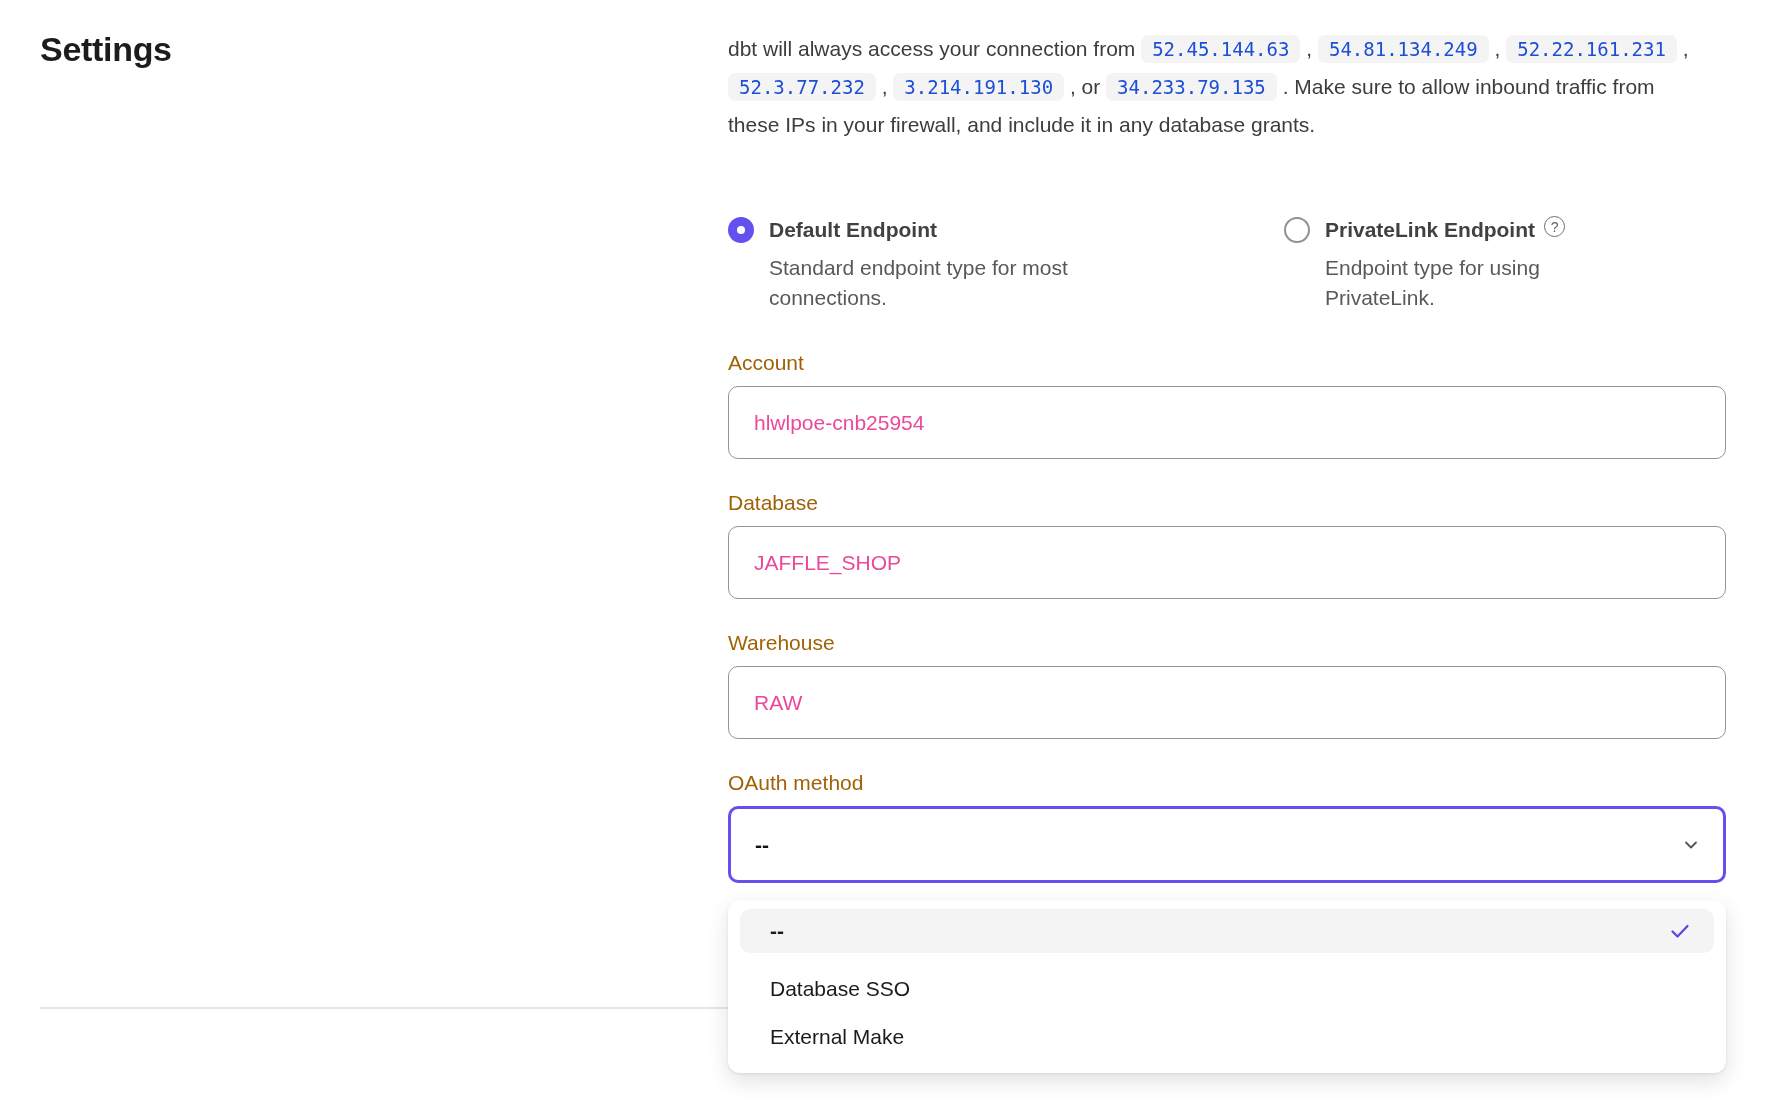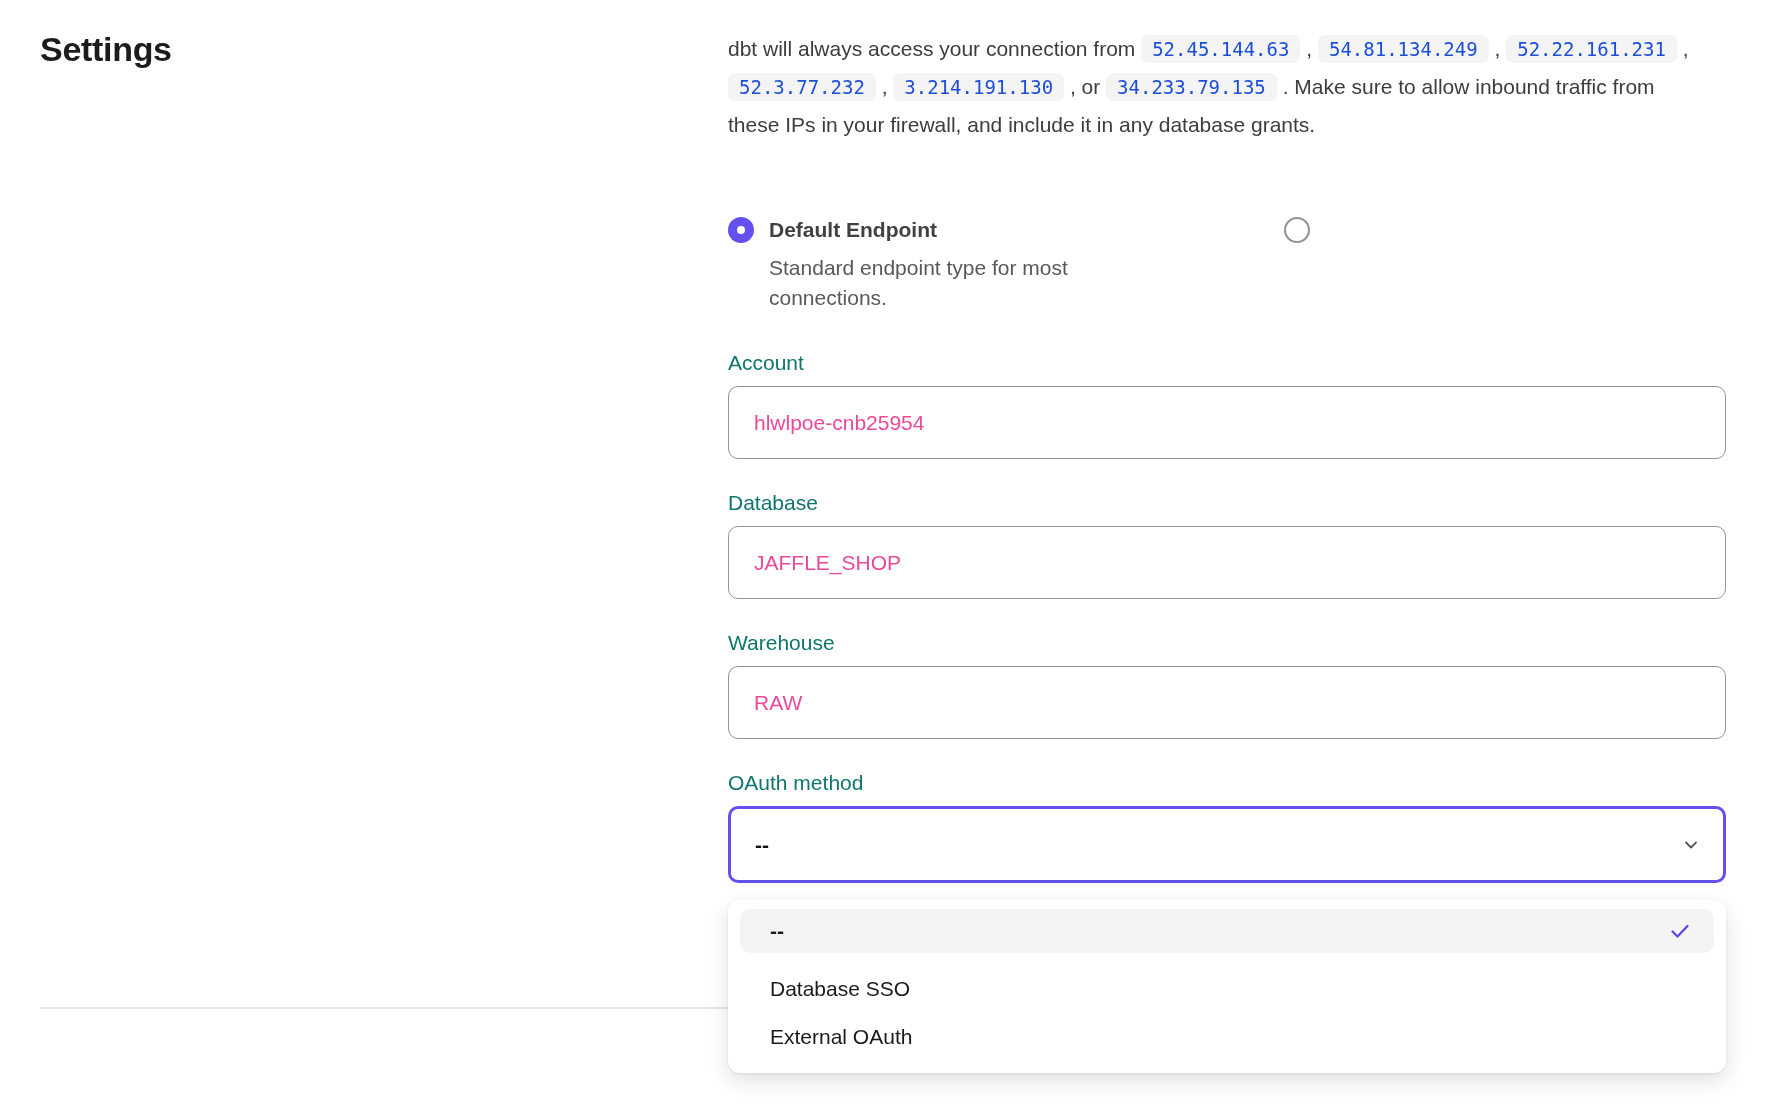--- a/index.html
+++ b/index.html
@@ -41,21 +41,21 @@
   .radio-block.second .radio-desc{max-width:270px;}
   .help-icon{
     display:inline-flex;align-items:center;justify-content:center;
     width:21px;height:21px;border:1.6px solid #6e6e6e;border-radius:50%;
     font-size:14px;color:#5f5f5f;margin-left:9px;transform:translateY(1px);
     box-sizing:border-box;cursor:pointer;font-weight:400;
   }
   
   .field{margin-top:29px;}
   .field.first-field{margin-top:35px;}
-  .field-label{font-size:21px;line-height:30px;color:#0f766e;margin-bottom:8px;}
+  .field-label{font-size:21px;line-height:30px;color:#a16207;margin-bottom:8px;}
   .text-input{
     width:100%;box-sizing:border-box;height:73px;border:1.5px solid var(--input-border,#949494);
     border-radius:10px;padding:0 0 0 25px;font-size:21px;color:#ec4899;
     font-family:"Liberation Sans", sans-serif;background:#fff;outline:none;
   }
   
   .oauth-wrap{position:relative;}
   .select-box{
     height:77px;box-sizing:border-box;border:3px solid var(--accent,#6450ee);
     border-radius:10px;background:#fff;display:flex;align-items:center;
@@ -104,20 +104,27 @@
         <div class="radio-circle selected"></div>
         <div class="radio-texts">
           <div class="radio-title-line">
             <span class="radio-title">Default Endpoint</span>
           </div>
           <div class="radio-desc">Standard endpoint type for most connections.</div>
         </div>
       </div>
       <div class="radio-block second">
         <div class="radio-circle unselected"></div>
+        <div class="radio-texts">
+          <div class="radio-title-line">
+            <span class="radio-title">PrivateLink Endpoint</span>
+            <span class="help-icon">?</span>
+          </div>
+          <div class="radio-desc">Endpoint type for using PrivateLink.</div>
+        </div>
       </div>
     </div>
 
     <div class="field first-field">
       <div class="field-label">Account</div>
       <input class="text-input" type="text" value="hlwlpoe-cnb25954" style="">
     </div>
 
     <div class="field">
       <div class="field-label">Database</div>
@@ -146,19 +153,19 @@
           <span class="check">
             <svg width="24" height="24" viewBox="0 0 24 24" fill="none">
               <path d="M4.5 12.5l5 5L19.5 7" stroke="#5b43e8" stroke-width="2.2" stroke-linecap="round" stroke-linejoin="round"></path>
             </svg>
           </span>
         </div>
         <div class="menu-option plain">
           <span>Database SSO</span>
         </div>
         <div class="menu-option plain">
-          <span>External OAuth</span>
+          <span>External Make</span>
         </div>
       </div>
     </div>
 
   </div>
 </div>
 
 </body></html>

